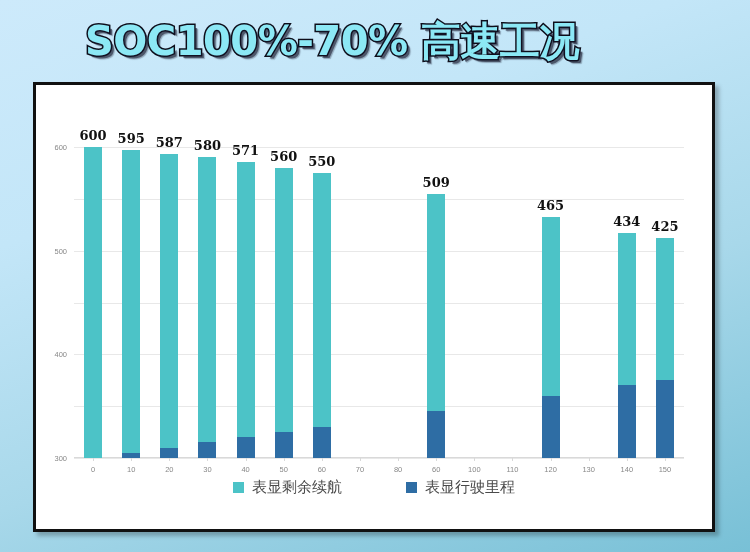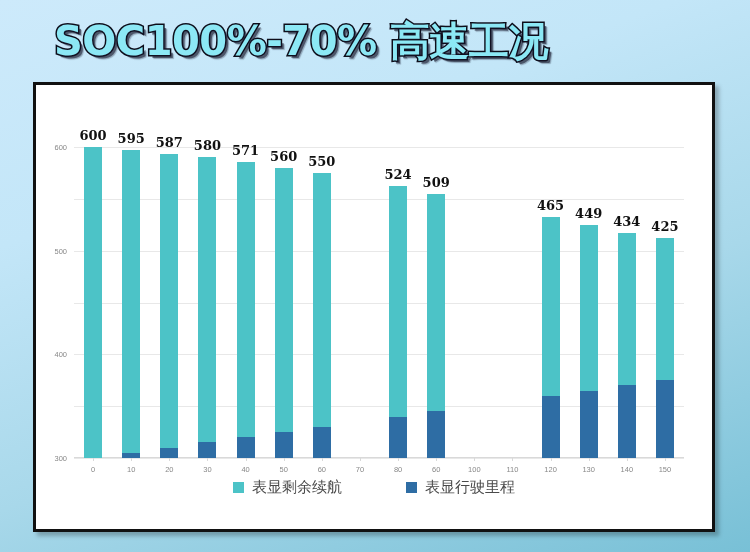--- a/index.html
+++ b/index.html
@@ -18,20 +18,21 @@
   
   .title-wrap {
     position: absolute;
     top: 0;
     left: 0;
     width: 602px;
     height: 82px;
     display: flex;
     align-items: center;
     justify-content: center;
+    padding-left: 31px;
   }
   .chart-title {
     font-family: "DejaVu Sans", sans-serif;
     font-size: 40px;
     font-weight: bold;
     letter-spacing: -0.5px;
     color: #8ce8f5;
     -webkit-text-stroke: 3px #0d0d1a;
     paint-order: stroke fill;
     text-shadow:
@@ -278,25 +279,20 @@
               <div class="seg-bottom" style="height: 31.1px; background: rgb(46, 109, 164);"></div>
             </div>
             <div class="xtickmark"></div>
             <div class="xtick">60</div>
           </div>
           <div class="bar-slot">
             <div class="xtickmark"></div>
             <div class="xtick">70</div>
           </div>
           <div class="bar-slot">
-            <div class="bar-stack">
-              <div class="bar-label">524</div>
-              <div class="seg-top" style="height: 230.14px; background: rgb(76, 195, 199);"></div>
-              <div class="seg-bottom" style="height: 41.4667px; background: rgb(46, 109, 164);"></div>
-            </div>
             <div class="xtickmark"></div>
             <div class="xtick">80</div>
           </div>
           <div class="bar-slot">
             <div class="bar-stack">
               <div class="bar-label">509</div>
               <div class="seg-top" style="height: 217.182px; background: rgb(76, 195, 199);"></div>
               <div class="seg-bottom" style="height: 46.65px; background: rgb(46, 109, 164);"></div>
             </div>
             <div class="xtickmark"></div>
@@ -313,25 +309,20 @@
           <div class="bar-slot">
             <div class="bar-stack">
               <div class="bar-label">465</div>
               <div class="seg-top" style="height: 178.825px; background: rgb(76, 195, 199);"></div>
               <div class="seg-bottom" style="height: 62.2px; background: rgb(46, 109, 164);"></div>
             </div>
             <div class="xtickmark"></div>
             <div class="xtick">120</div>
           </div>
           <div class="bar-slot">
-            <div class="bar-stack">
-              <div class="bar-label">449</div>
-              <div class="seg-top" style="height: 165.348px; background: rgb(76, 195, 199);"></div>
-              <div class="seg-bottom" style="height: 67.3833px; background: rgb(46, 109, 164);"></div>
-            </div>
             <div class="xtickmark"></div>
             <div class="xtick">130</div>
           </div>
           <div class="bar-slot">
             <div class="bar-stack">
               <div class="bar-label">434</div>
               <div class="seg-top" style="height: 152.39px; background: rgb(76, 195, 199);"></div>
               <div class="seg-bottom" style="height: 72.5667px; background: rgb(46, 109, 164);"></div>
             </div>
             <div class="xtickmark"></div>

